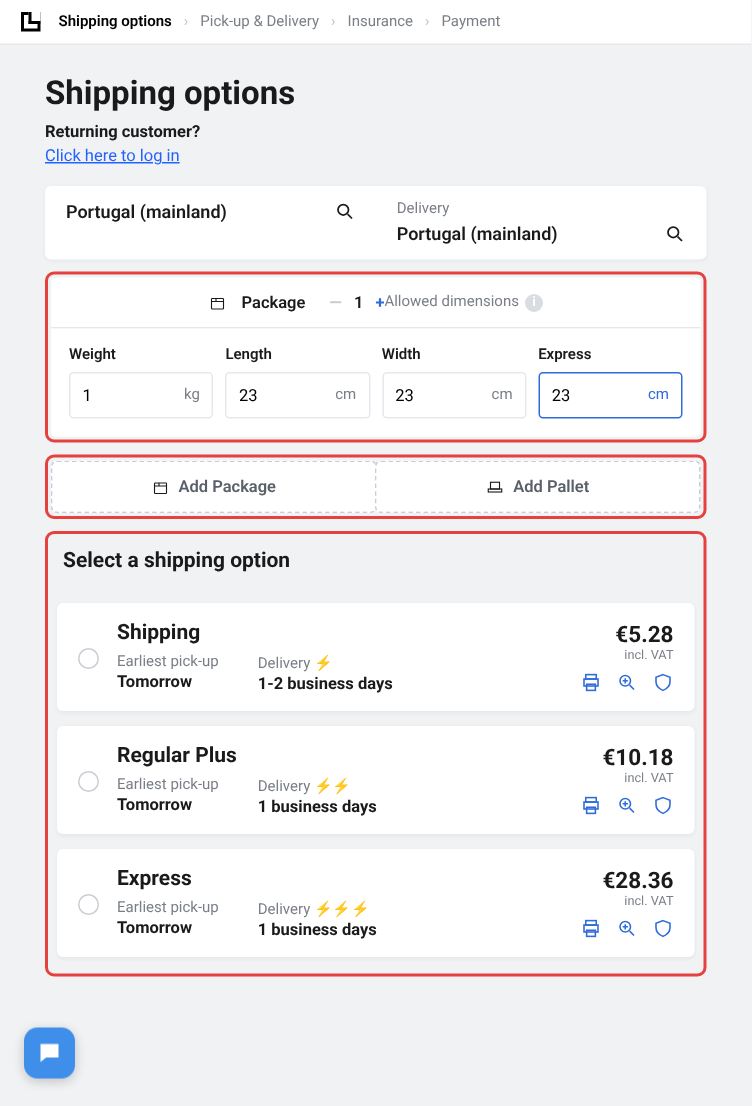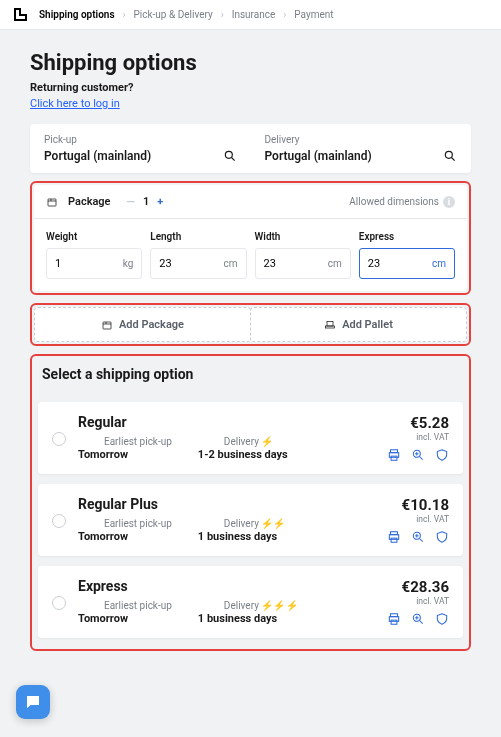--- a/index.html
+++ b/index.html
@@ -70,21 +70,21 @@
 .hlbox{
   border:2px solid var(--hl);
   border-radius:6px;
   padding:2px;
   margin-top:8px;
 }
 
 
 .pkg-head{
   padding:10px 12px;
-  display:flex;align-items:center;justify-content:space-between;
+  display:flex;align-items:center;justify-content:center;
   border-bottom:1px solid var(--line);
   border-radius:3px 3px 0 0;
 }
 .pkg-left{display:flex;align-items:center;gap:10px;font-size:11px;font-weight:600;}
 .pkg-qty{display:flex;align-items:center;gap:8px;margin-left:6px;}
 .pkg-qty .pm{color:#c5cbd3;cursor:pointer;font-weight:700;}
 .pkg-qty .pm.plus{color:var(--blue);}
 .allowed{font-size:10px;color:var(--muted);display:flex;align-items:center;gap:4px;}
 .allowed .info{
   display:inline-flex;width:12px;height:12px;border-radius:50%;background:#d9dde2;color:#fff;
@@ -124,21 +124,21 @@
   background:#fff;border-radius:4px;margin-bottom:10px;padding:12px 14px;
   display:flex;align-items:flex-start;gap:12px;box-shadow:var(--shadow);cursor:pointer;
 }
 .radio{
   width:14px;height:14px;border:1.5px solid #c9ced6;border-radius:50%;margin-top:18px;
   flex-shrink:0;
 }
 .opt-mid{flex:1;}
 .opt-name{font-size:14px;font-weight:700;margin-bottom:6px;}
 .opt-meta{display:flex;gap:26px;}
-.opt-col .mlbl{font-size:10px;color:var(--muted);display:block;margin-left:26px;}
+.opt-col .mlbl{font-size:10px;color:var(--muted);display:block;}
 .opt-col .mval{font-size:11px;font-weight:700;}
 .bolt{color:var(--blue);font-size:10px;}
 
 .opt-right{text-align:right;min-width:80px;}
 .price{font-size:15px;font-weight:700;}
 .vat{font-size:8.5px;color:var(--muted);margin-bottom:6px;display:block;}
 .actions{display:flex;gap:10px;justify-content:flex-end;}
 .actions svg{width:14px;height:14px;stroke:var(--blue);fill:none;stroke-width:1.8;}
 
 .chat{
@@ -167,21 +167,20 @@
 <div class="page">
 
   <h1>Shipping options</h1>
   <div class="sub">Returning customer?</div>
   <a class="loginlink">Click here to log in</a>
 
   
   <div class="card">
     <div class="locrow">
       <div class="locbox">
-        <span class="lbl">Pick-up</span>
         <div class="valrow">
           <span class="val">Portugal (mainland)</span>
           <svg class="icon" viewBox="0 0 24 24">
               <circle cx="10" cy="10" r="6"></circle>
               <line x1="15" y1="15" x2="20" y2="20"></line>
             </svg>
         </div>
       </div>
       <div class="locbox">
         <span class="lbl">Delivery</span>
@@ -268,21 +267,21 @@
     </div>
   </div>
 
   
   <div class="hlbox" style="padding:6px 6px 1px;">
     <div class="sectitle">Select a shipping option</div>
 
     <div class="opt">
       <div class="radio"></div>
       <div class="opt-mid">
-        <div class="opt-name">Regular</div>
+        <div class="opt-name">Shipping</div>
         <div class="opt-meta">
           <div class="opt-col">
             <span class="mlbl">Earliest pick-up</span>
             <span class="mval">Tomorrow</span>
           </div>
           <div class="opt-col">
             <span class="mlbl">
               <span>Delivery</span>
               <span class="bolt">⚡</span>
             </span>

